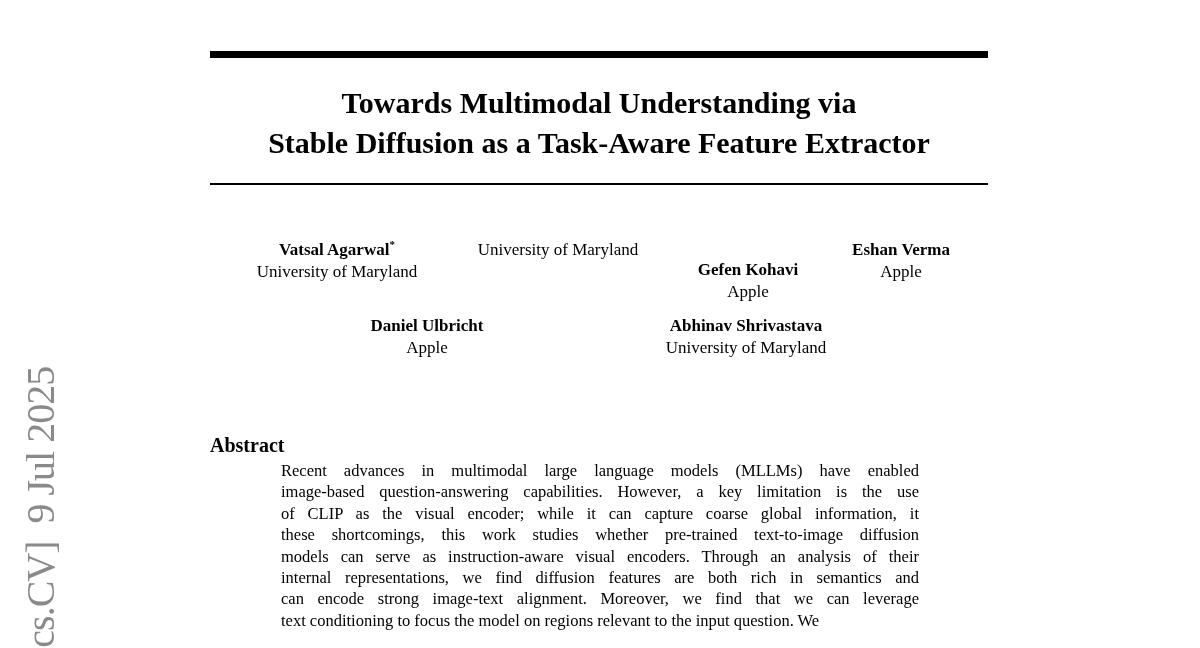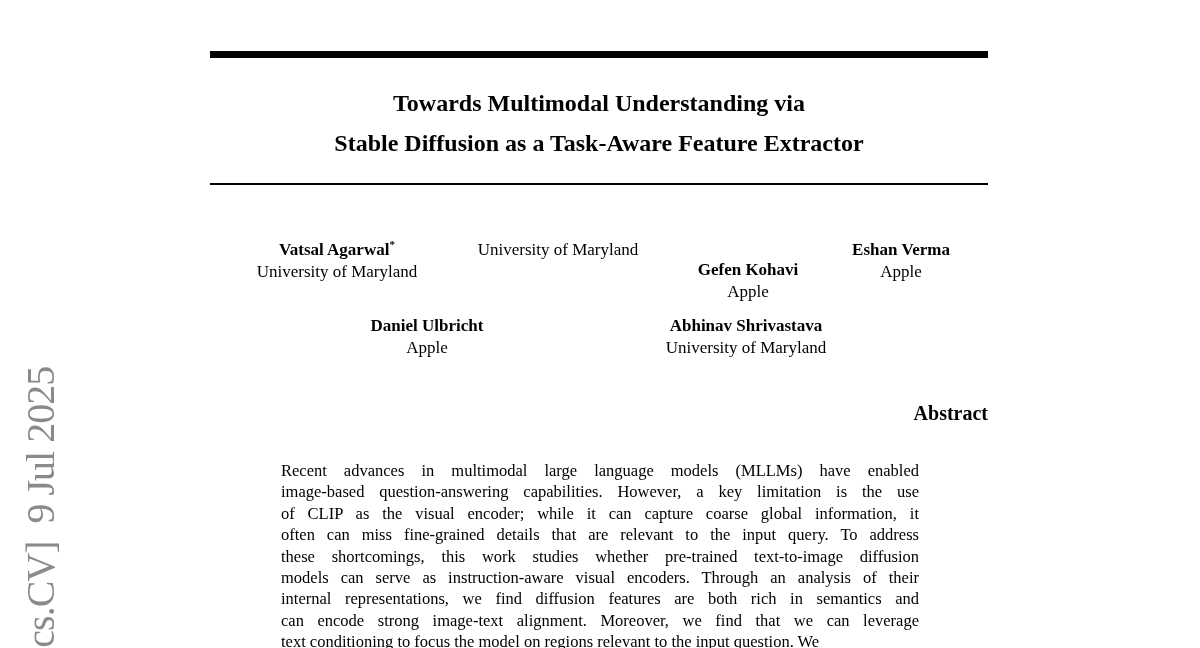--- a/index.html
+++ b/index.html
@@ -10,37 +10,37 @@
   .watermark{
     position:absolute;left:17px;top:660px;
     transform:rotate(-90deg);transform-origin:0 0;
     font-size:40px;letter-spacing:-1px;color:#8a8a8a;white-space:pre;
   }
   .rule{position:absolute;left:210px;width:778px;background:#000;}
   .rule-thick{top:51px;height:7px;}
   .rule-thin{top:183px;height:2px;}
   .title{
     position:absolute;left:210px;top:83px;width:778px;margin:0;
-    text-align:center;font-size:24px;line-height:40px;font-weight:bold;
+    text-align:center;font-size:30px;line-height:40px;font-weight:bold;
   }
   .title .tline{display:block;}
   .author{position:absolute;width:320px;text-align:center;font-size:17px;line-height:22px;}
   .author .name{font-weight:bold;}
   .author sup{font-size:11px;line-height:0;}
   .row1{top:239px;text-align:center;}
   .row2{top:315px;}
   .a1{left:177px;}
   .a2{left:398px;}
   .a3{left:588px;margin-top:20px;}
   .a4{left:741px;}
   .b1{left:267px;}
   .b2{left:586px;}
   .abstract-heading{
-    position:absolute;left:210px;top:400px;width:778px;margin:0;
-    text-align:right;font-size:20px;line-height:26px;font-weight:bold;
+    position:absolute;left:210px;top:432px;width:778px;margin:0;
+    text-align:left;font-size:20px;line-height:26px;font-weight:bold;
   }
   .abstract{
     position:absolute;left:281px;top:460px;width:638px;
     font-size:16.5px;line-height:21.4px;
   }
   .abs-line{text-align:justify;text-align-last:justify;height:21.4px;}
   .abs-line.last{text-align-last:left;}
 </style>
 </head>
 <body>
@@ -86,21 +86,20 @@
     <div class="name"><span>Abhinav Shrivastava</span><sup></sup></div>
     <div class="affil">University of Maryland</div>
   </div>
 
   <h2 class="abstract-heading">Abstract</h2>
 
   <div class="abstract">
     <div class="abs-line">Recent advances in multimodal large language models (MLLMs) have enabled</div>
     <div class="abs-line">image-based question-answering capabilities. However, a key limitation is the use</div>
     <div class="abs-line">of CLIP as the visual encoder; while it can capture coarse global information, it</div>
-    <div class="abs-line">often can miss fine-grained details that are relevant to the input query. To address</div>
     <div class="abs-line">these shortcomings, this work studies whether pre-trained text-to-image diffusion</div>
     <div class="abs-line">models can serve as instruction-aware visual encoders. Through an analysis of their</div>
     <div class="abs-line">internal representations, we find diffusion features are both rich in semantics and</div>
     <div class="abs-line">can encode strong image-text alignment. Moreover, we find that we can leverage</div>
     <div class="abs-line last">text conditioning to focus the model on regions relevant to the input question. We</div>
   </div>
 
 </div>
 
 </body></html>

